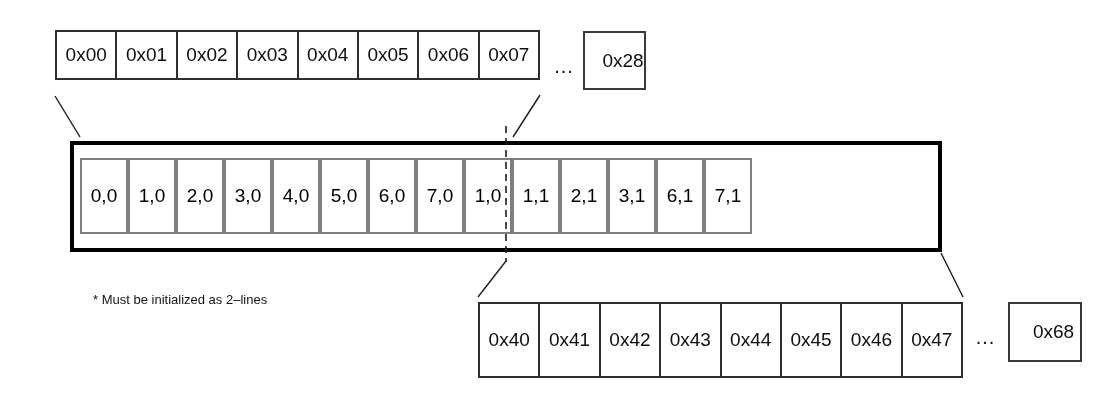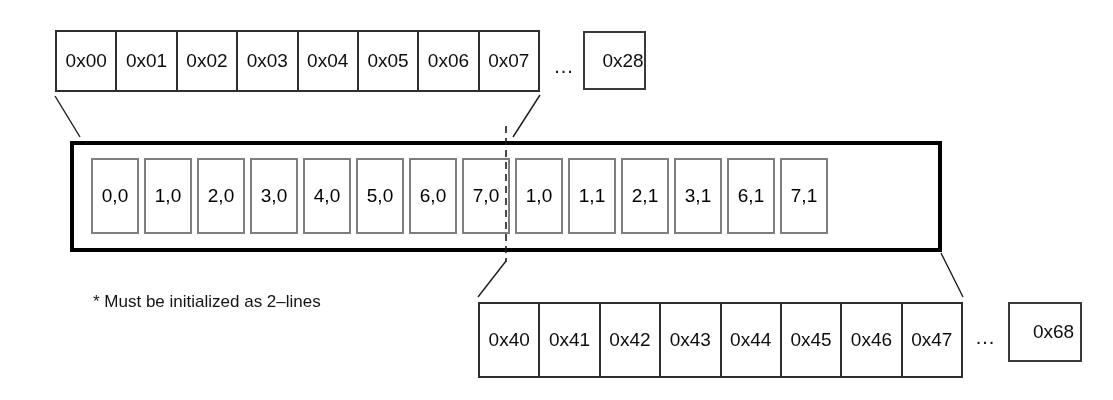--- a/index.html
+++ b/index.html
@@ -5,21 +5,21 @@
   html,body{margin:0;padding:0;background:#fff;}
   .canvas{
     position:relative;width:1113px;height:400px;background:#ffffff;
     font-family:"Liberation Sans", sans-serif;color:#111;overflow:hidden;
   }
   
   .strip{
     position:absolute;display:flex;box-sizing:border-box;
     border:2px solid #2e2e2e;background:#fff;
   }
-  .strip-top{left:55px;top:30px;width:485px;height:62px;}
+  .strip-top{left:55px;top:30px;width:485px;height:50px;}
   .strip-bottom{left:478px;top:302px;width:485px;height:76px;}
   .mcell{
     flex:1;display:flex;align-items:center;justify-content:center;
     font-size:19px;color:#0e0e0e;box-sizing:border-box;
     border-right:2px solid #2e2e2e;
   }
   .mcell:last-child{border-right:none;}
   
   .single-box{
     position:absolute;box-sizing:border-box;border:2px solid #3a3a3a;
@@ -33,28 +33,28 @@
     position:absolute;display:flex;align-items:center;justify-content:center;
     font-size:20px;letter-spacing:1px;color:#0e0e0e;padding-top:10px;box-sizing:border-box;
   }
   .ellipsis-top{left:544px;top:30px;width:40px;height:62px;}
   .ellipsis-bottom{left:962px;top:302px;width:47px;height:60px;}
   
   .cache-box{
     position:absolute;left:70px;top:141px;width:872px;height:111px;
     box-sizing:border-box;border:4px solid #000;background:#fff;
   }
-  .cache-cells{position:absolute;left:17px;top:13px;display:flex;gap:5px;}
+  .cache-cells{position:absolute;left:6px;top:13px;display:flex;}
   .ccell{
     width:48px;height:76px;box-sizing:border-box;border:2px solid #7e7e7e;
     display:flex;align-items:center;justify-content:center;
     font-size:19px;color:#000;background:#fff;
   }
   
-  .note{position:absolute;left:93px;top:292px;font-size:17px;color:#141414;}
+  .note{position:absolute;left:93px;top:292px;font-size:13px;color:#141414;}
   
   .overlay{position:absolute;left:0;top:0;pointer-events:none;}
 </style>
 </head>
 <body>
 
 <div class="canvas">
 
   <div class="strip strip-top">
     <div class="mcell">0x00</div>

